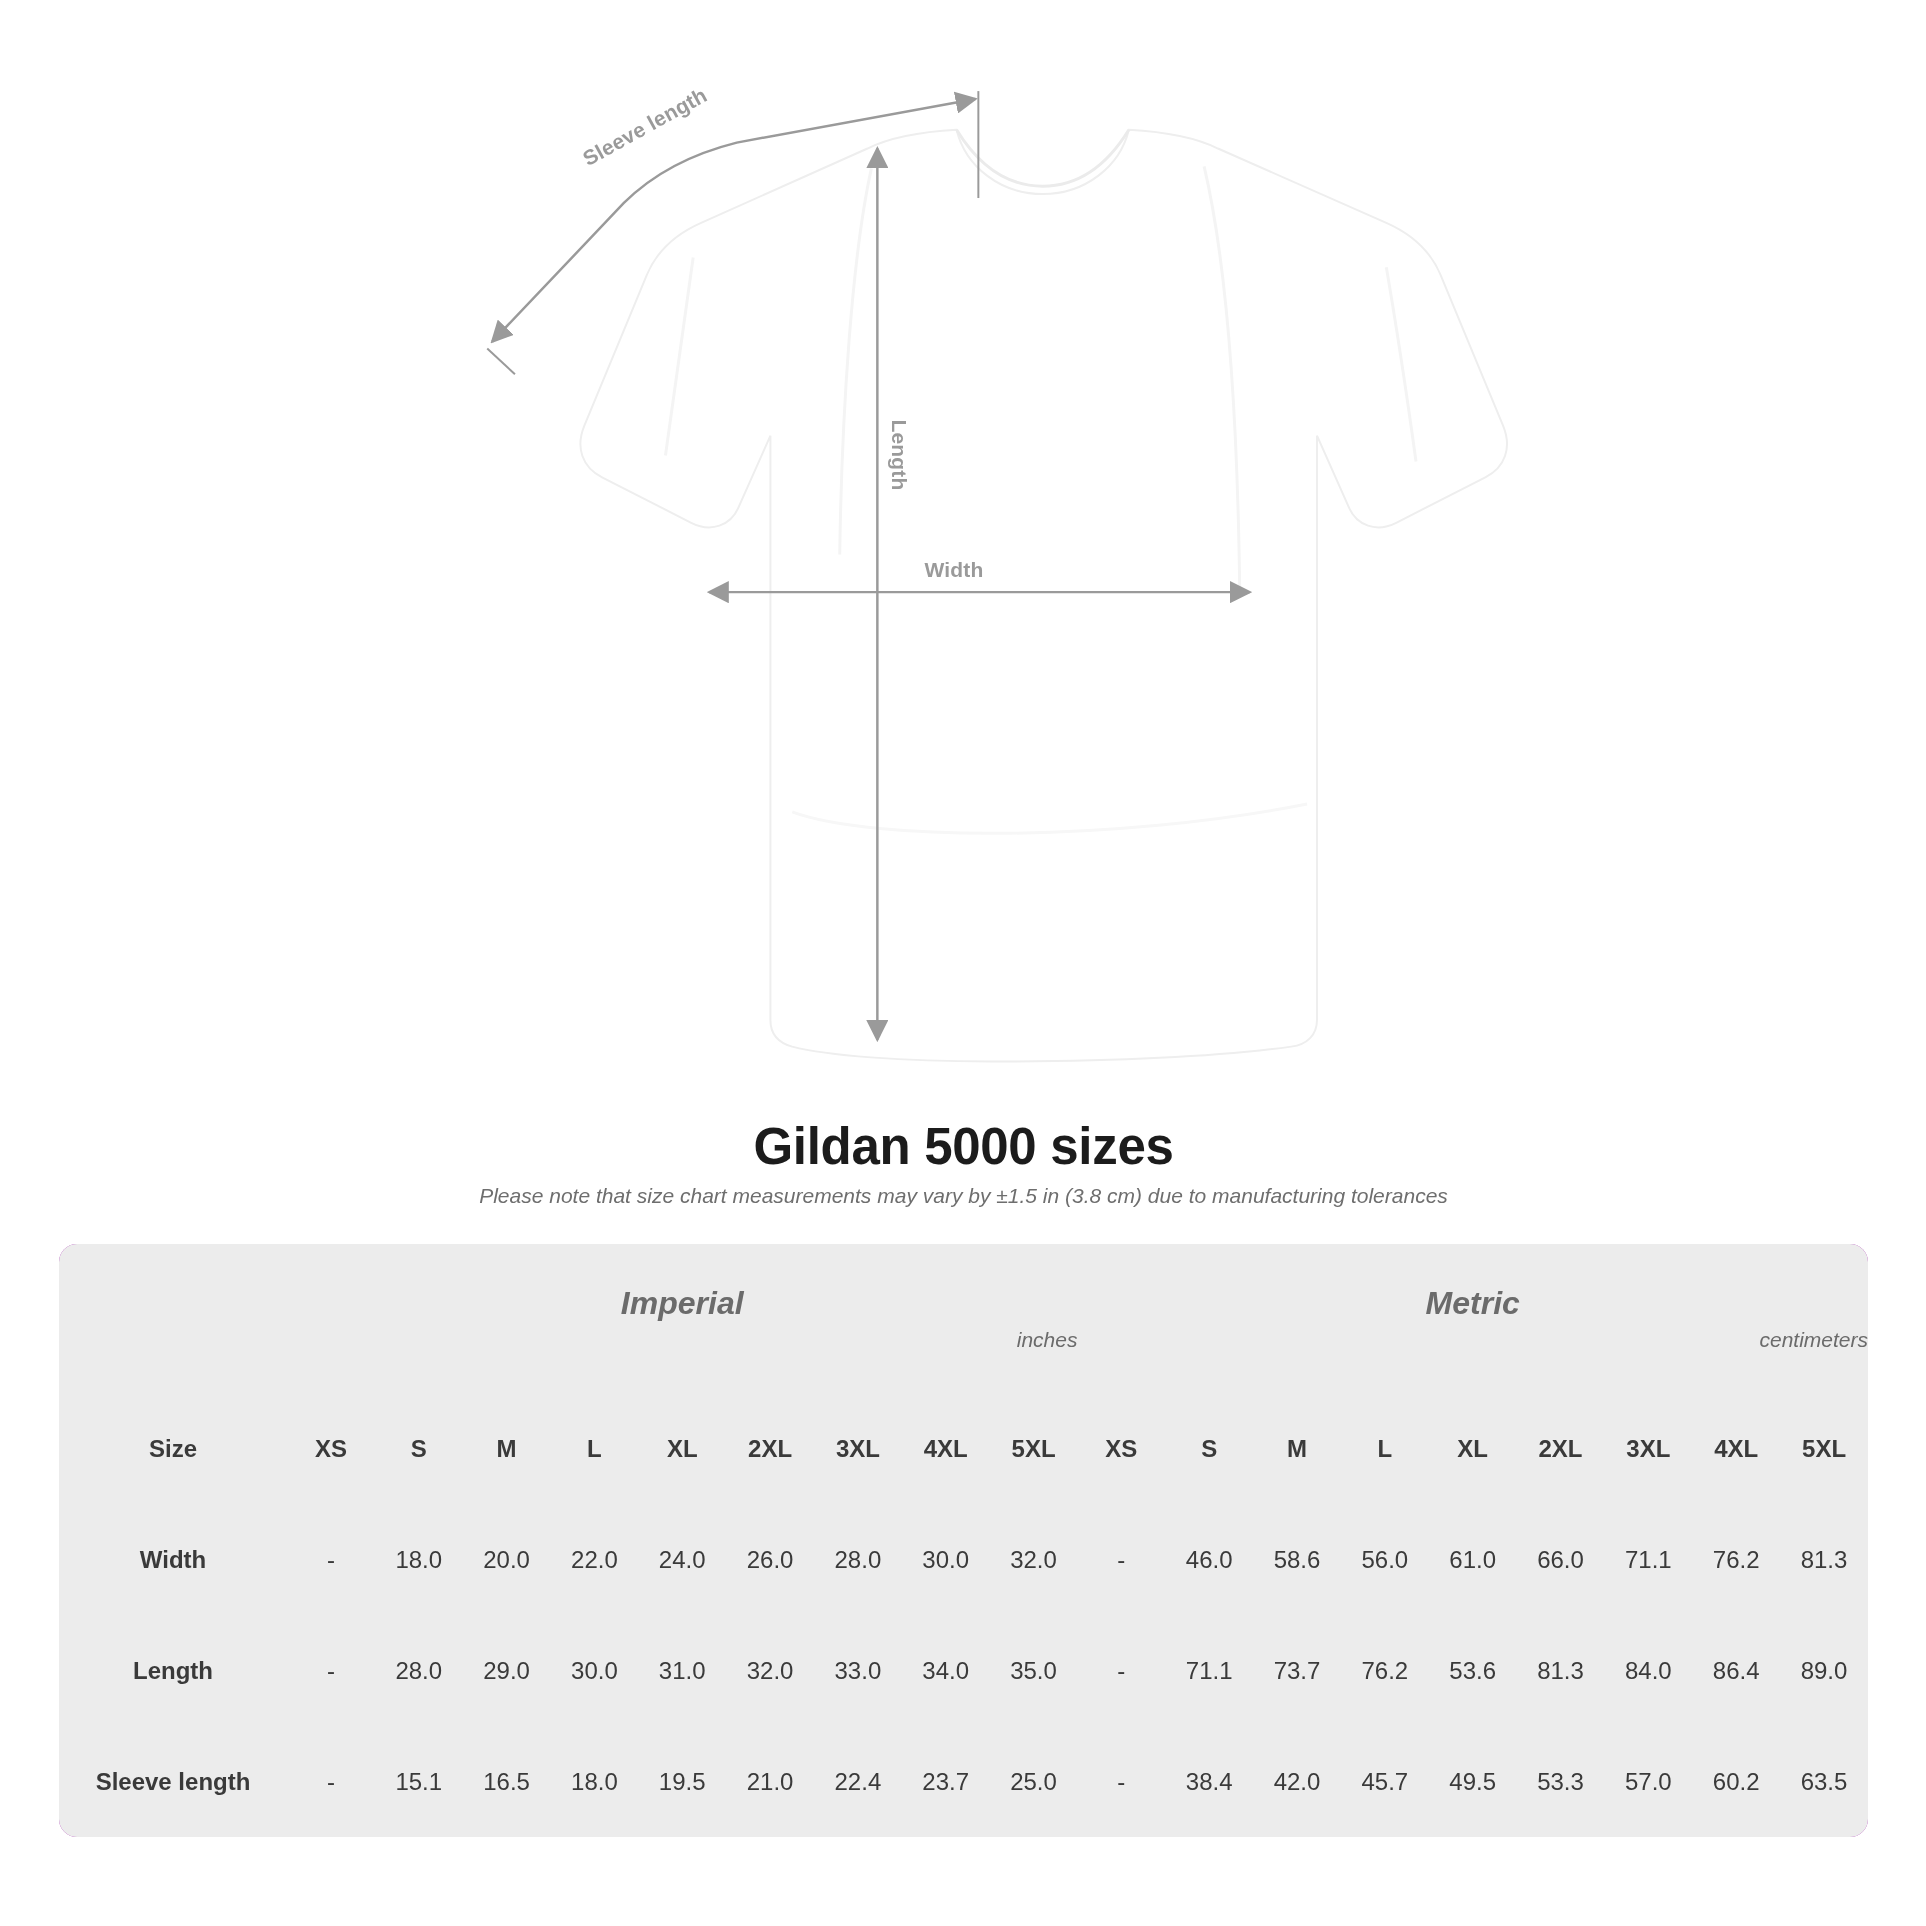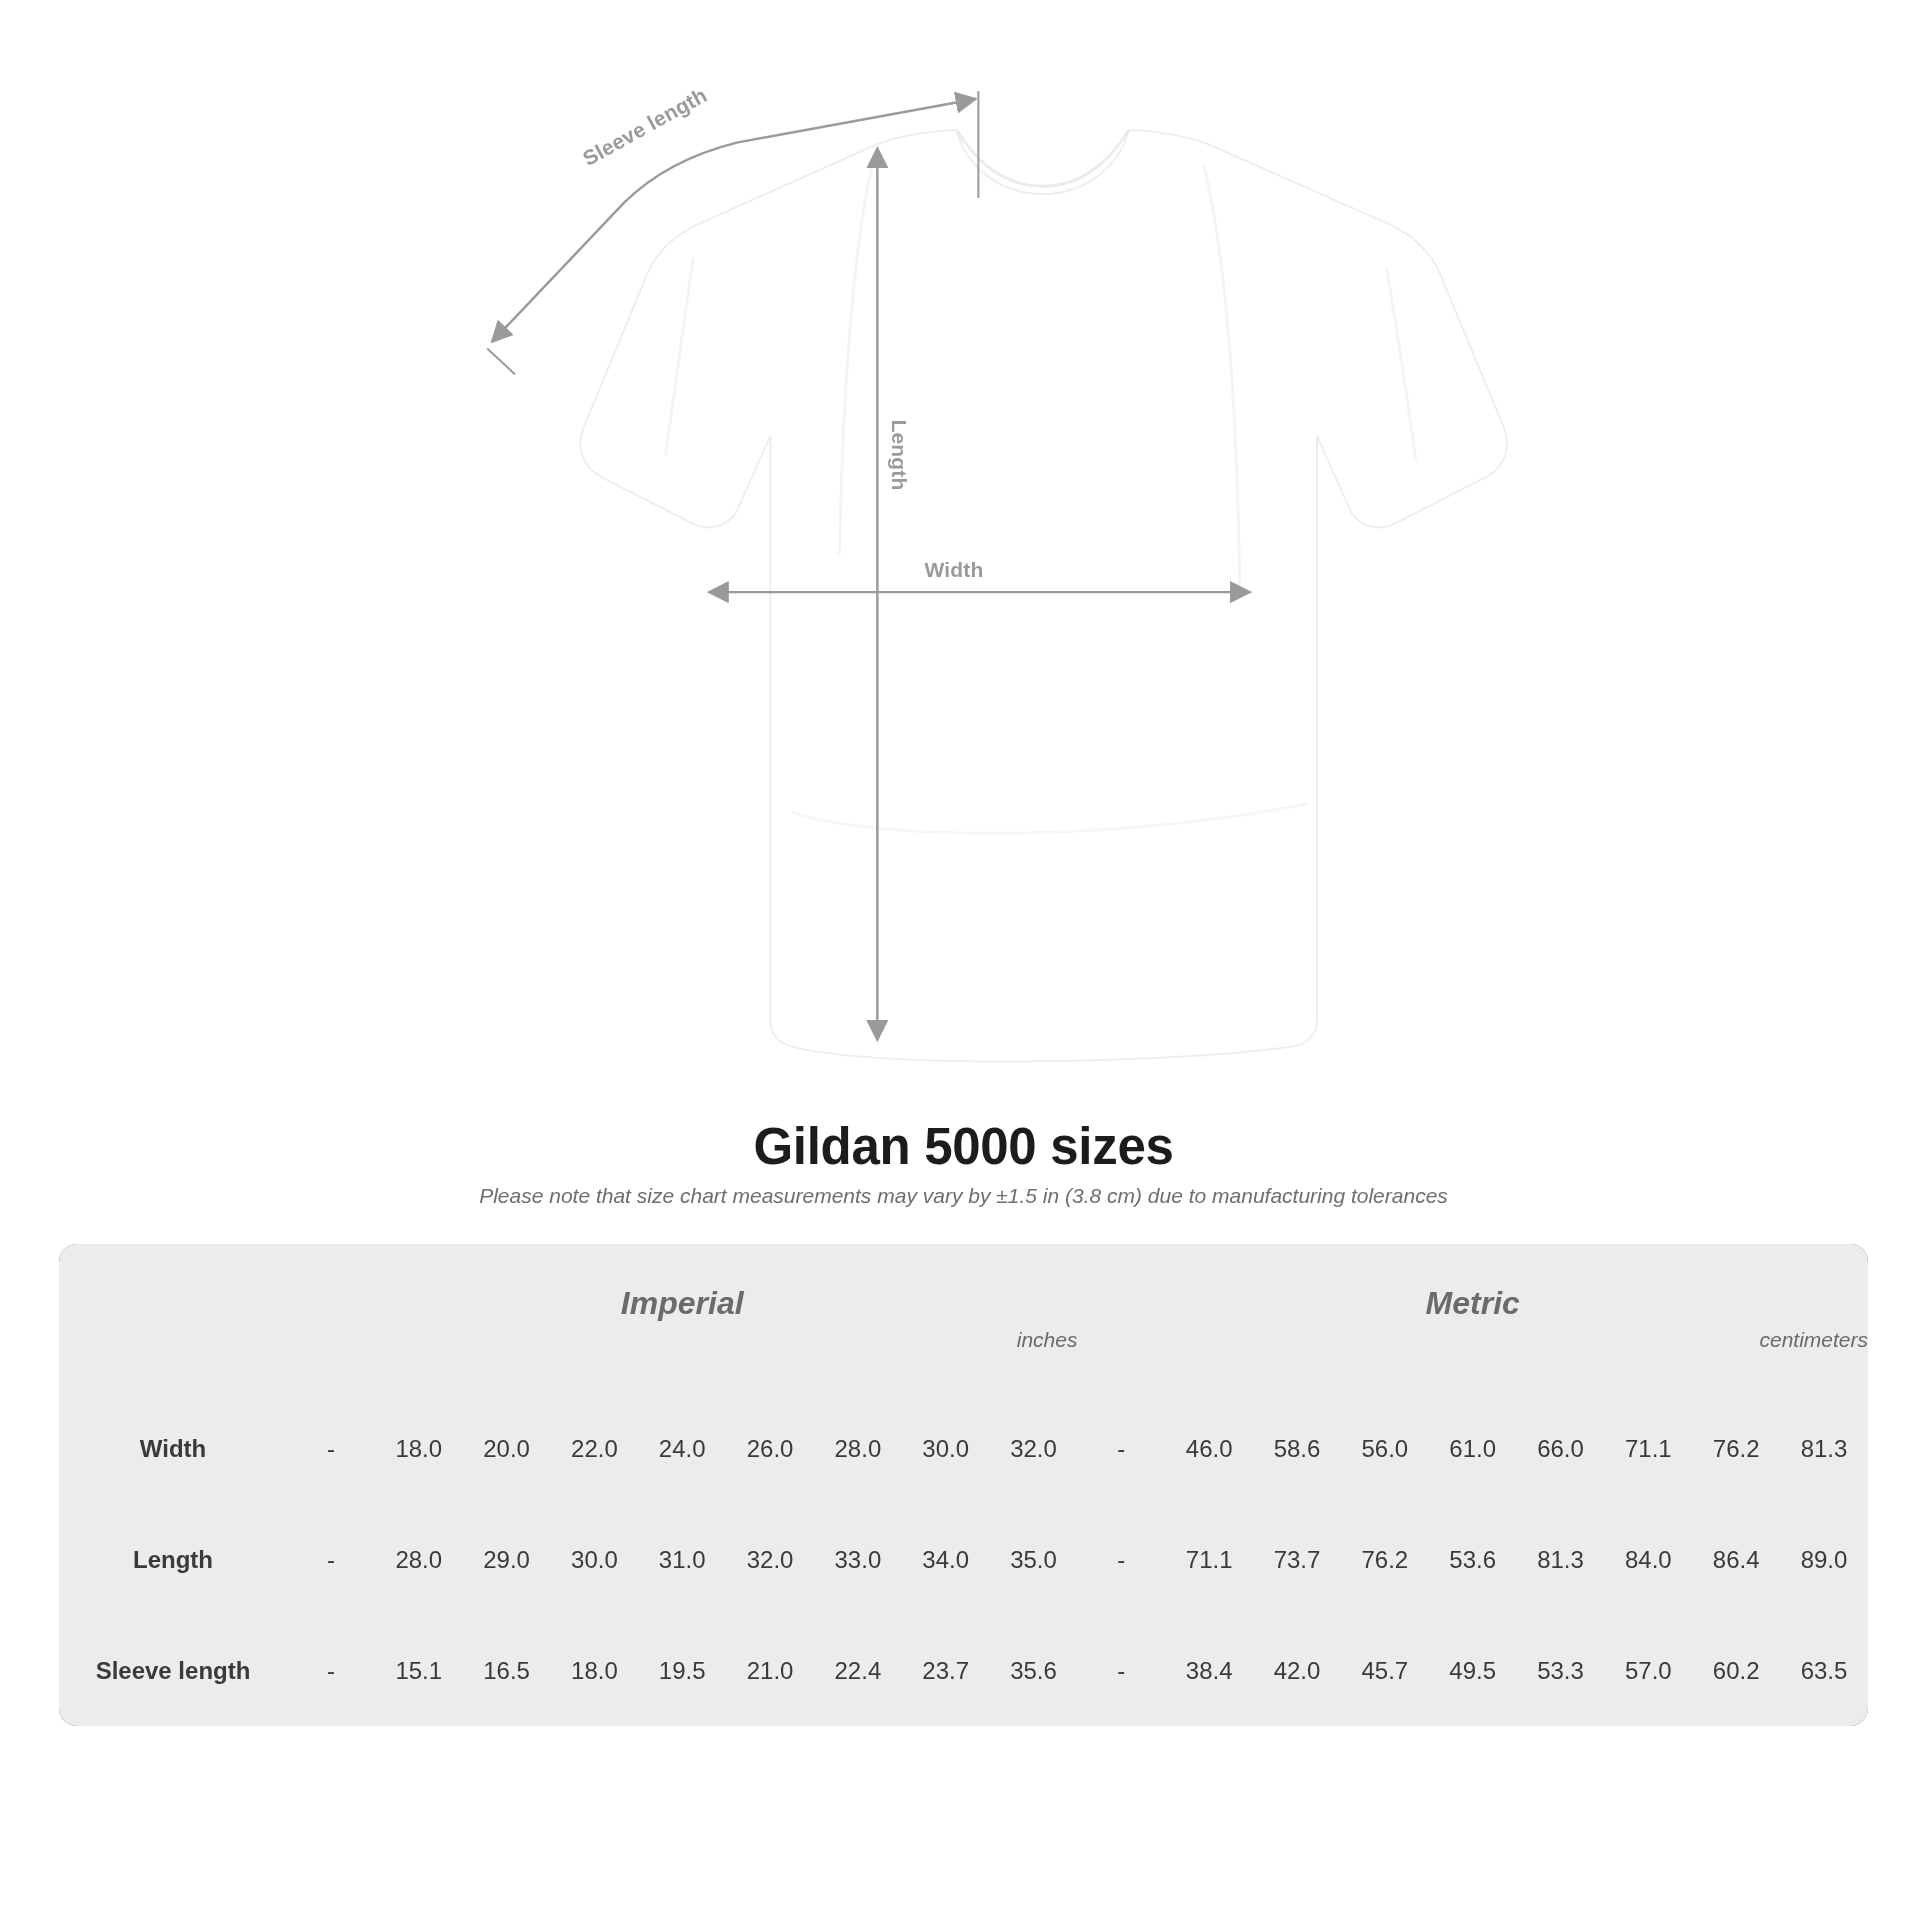--- a/index.html
+++ b/index.html
@@ -226,20 +226,41 @@
           <td colspan="9">
             <div class="unit-name">Imperial</div>
             <div class="unit-sub">inches</div>
           </td>
           <td colspan="9">
             <div class="unit-name">Metric</div>
             <div class="unit-sub">centimeters</div>
           </td>
         </tr>
 
+        <tr class="head-row">
+          <td>Size</td>
+          <td>XS</td>
+          <td>S</td>
+          <td>M</td>
+          <td>L</td>
+          <td>XL</td>
+          <td>2XL</td>
+          <td>3XL</td>
+          <td>4XL</td>
+          <td>5XL</td>
+          <td>XS</td>
+          <td>S</td>
+          <td>M</td>
+          <td>L</td>
+          <td>XL</td>
+          <td>2XL</td>
+          <td>3XL</td>
+          <td>4XL</td>
+          <td>5XL</td>
+        </tr>
 
         <tr class="body-row">
           <td>Width</td>
           <td>-</td>
           <td>18.0</td>
           <td>20.0</td>
           <td>22.0</td>
           <td>24.0</td>
           <td>26.0</td>
           <td>28.0</td>
@@ -281,21 +302,21 @@
         <tr class="body-row">
           <td>Sleeve length</td>
           <td>-</td>
           <td>15.1</td>
           <td>16.5</td>
           <td>18.0</td>
           <td>19.5</td>
           <td>21.0</td>
           <td>22.4</td>
           <td>23.7</td>
-          <td>35.6</td>
+          <td>25.0</td>
           <td>-</td>
           <td>38.4</td>
           <td>42.0</td>
           <td>45.7</td>
           <td>49.5</td>
           <td>53.3</td>
           <td>57.0</td>
           <td>60.2</td>
           <td>63.5</td>
         </tr>

